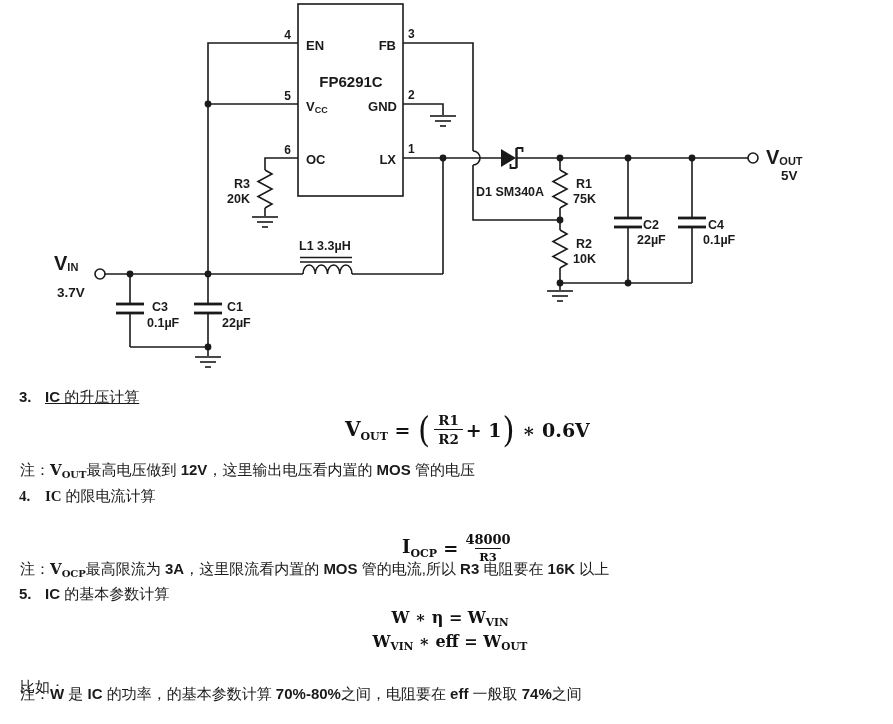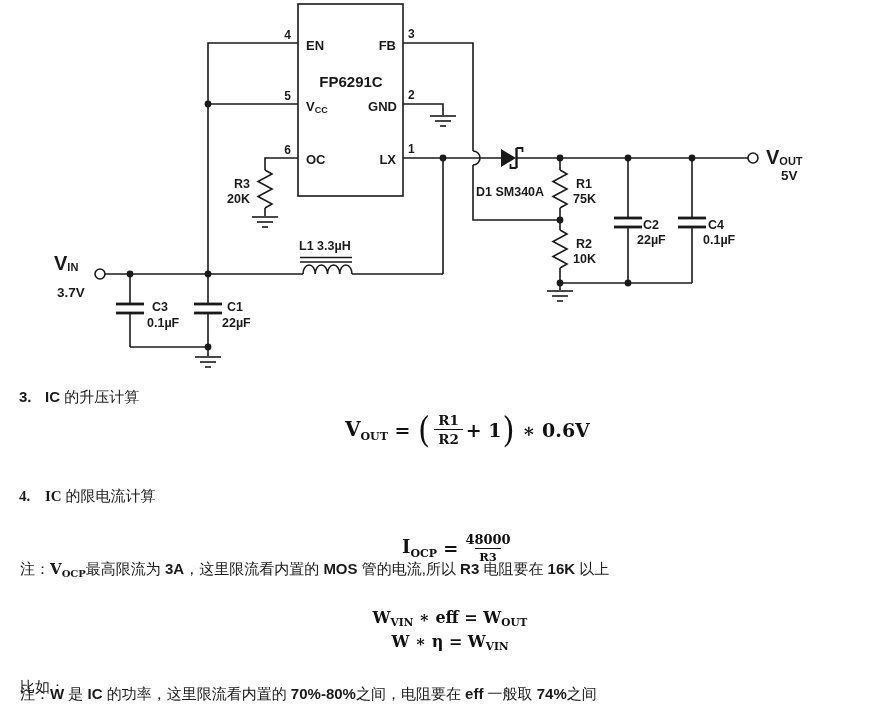--- a/index.html
+++ b/index.html
@@ -213,38 +213,40 @@
       <text class="railval" x="57" y="297">3.7V</text>
     </g>
     <g stroke="none">
       <text x="766" y="164"><tspan class="bigv">V</tspan><tspan class="bigsub" dy="1">OUT</tspan></text>
       <text class="railval" x="781" y="180">5V</text>
     </g>
   </svg>
 
   <div class="doc">
 
-    <div class="line" style="left:19px; top:387px;"><span class="hnum">3.</span><span><span class="tok b">IC</span><span class="tok"> 的升压计算</span></span></div>
+    <div class="line" style="left:19px; top:387px;text-decoration:underline;"><span class="hnum">3.</span><span><span class="tok b">IC</span><span class="tok"> 的升压计算</span></span></div>
 
     <div class="formula f-boost">
       <span class="lead"><span>V</span><sub class="sub">OUT</sub></span><span> </span><span>=</span><span> </span><span class="paren">(</span><span class="frac"><span class="num">R1</span><span class="den">R2</span></span><span>+ 1</span><span class="paren">)</span><span> </span><span>∗ 0.6V</span>
     </div>
 
+    <div class="line" style="left:20px; top:460px;"><span class="tok">注：</span><span class="tok b m">V<sub class="tsub">OUT</sub></span><span class="tok">最高电压做到 </span><span class="tok b">12V</span><span class="tok">，这里输出电压看内置的 </span><span class="tok b">MOS</span><span class="tok"> 管的电压</span></div>
 
     <div class="line" style="left:19px; top:487px;font-family:Liberation Serif, serif;"><span class="hnum">4.</span><span><span class="tok b">IC</span><span class="tok"> 的限电流计算</span></span></div>
 
     <div class="formula f-ocp">
       <span><span>I</span><sub class="sub">OCP</sub></span><span> </span><span>=</span><span class="frac"><span class="num">48000</span><span class="den">R3</span></span>
     </div>
 
     <div class="line" style="left:20px; top:559px;"><span class="tok">注：</span><span class="tok b m">V<sub class="tsub">OCP</sub></span><span class="tok">最高限流为 </span><span class="tok b">3A</span><span class="tok">，这里限流看内置的 </span><span class="tok b">MOS</span><span class="tok"> 管的电流,所以 </span><span class="tok b">R3</span><span class="tok"> 电阻要在 </span><span class="tok b">16K</span><span class="tok"> 以上</span></div>
 
+    <div class="line" style="left:19px; top:584px;"><span class="hnum">5.</span><span><span class="tok b">IC</span><span class="tok"> 的基本参数计算</span></span></div>
 
     <div class="f-params">
+      <div class="pline"><span class="tok m">W</span><span class="tok m"> ∗ η = </span><span class="tok m">W<sub class="tsub">VIN</sub></span></div>
       <div class="pline"><span class="tok m">W<sub class="tsub">VIN</sub></span><span class="tok m"> ∗ eff = </span><span class="tok m">W<sub class="tsub">OUT</sub></span></div>
-      <div class="pline"><span class="tok m">W</span><span class="tok m"> ∗ η = </span><span class="tok m">W<sub class="tsub">VIN</sub></span></div>
     </div>
 
-    <div class="line" style="left:20px; top:684px;"><span class="tok">注：</span><span class="tok b">W</span><span class="tok"> 是 </span><span class="tok b">IC</span><span class="tok"> 的功率，这里限流看内置的 </span><span class="tok b">70%-80%</span><span class="tok">之间，电阻要在 </span><span class="tok b">eff</span><span class="tok"> 一般取 </span><span class="tok b">74%</span><span class="tok">之间</span></div>
+    <div class="line" style="left:20px; top:684px;"><span class="tok">注：</span><span class="tok b">W</span><span class="tok"> 是 </span><span class="tok b">IC</span><span class="tok"> 的功率，的基本参数计算 </span><span class="tok b">70%-80%</span><span class="tok">之间，电阻要在 </span><span class="tok b">eff</span><span class="tok"> 一般取 </span><span class="tok b">74%</span><span class="tok">之间</span></div>
 
     <div class="line" style="left:20px; top:678px;font-family:Liberation Serif, serif;">比如：</div>
   </div>
 </div>
 
 </body></html>

